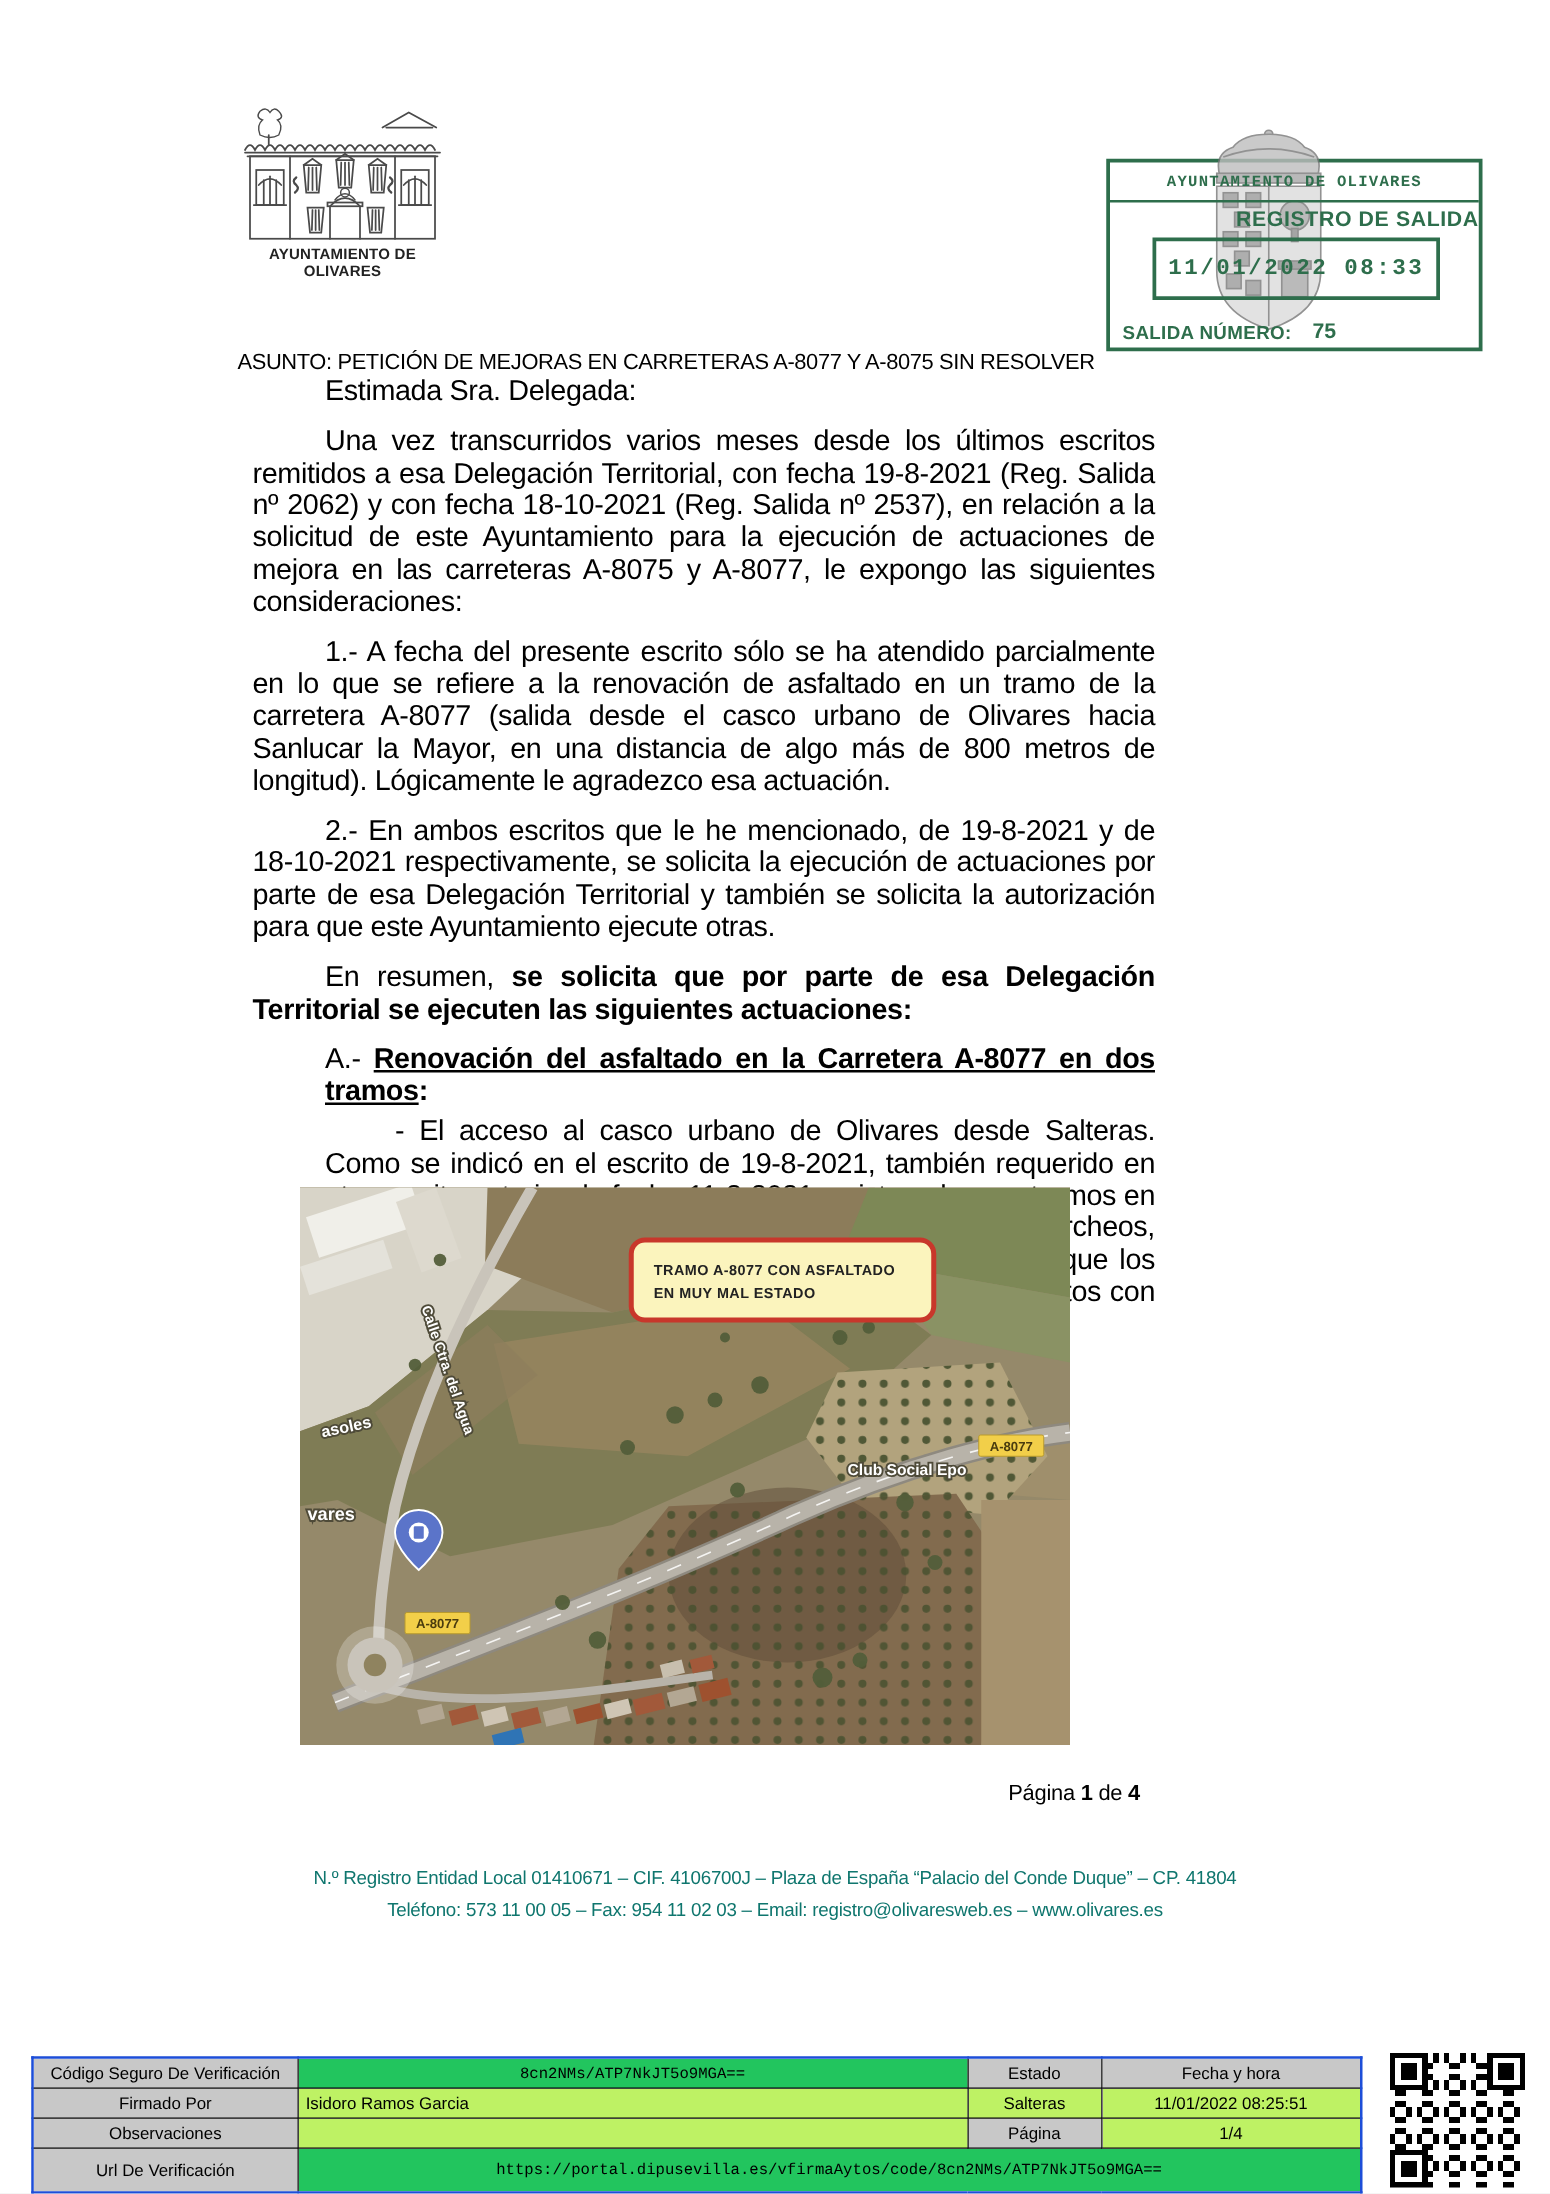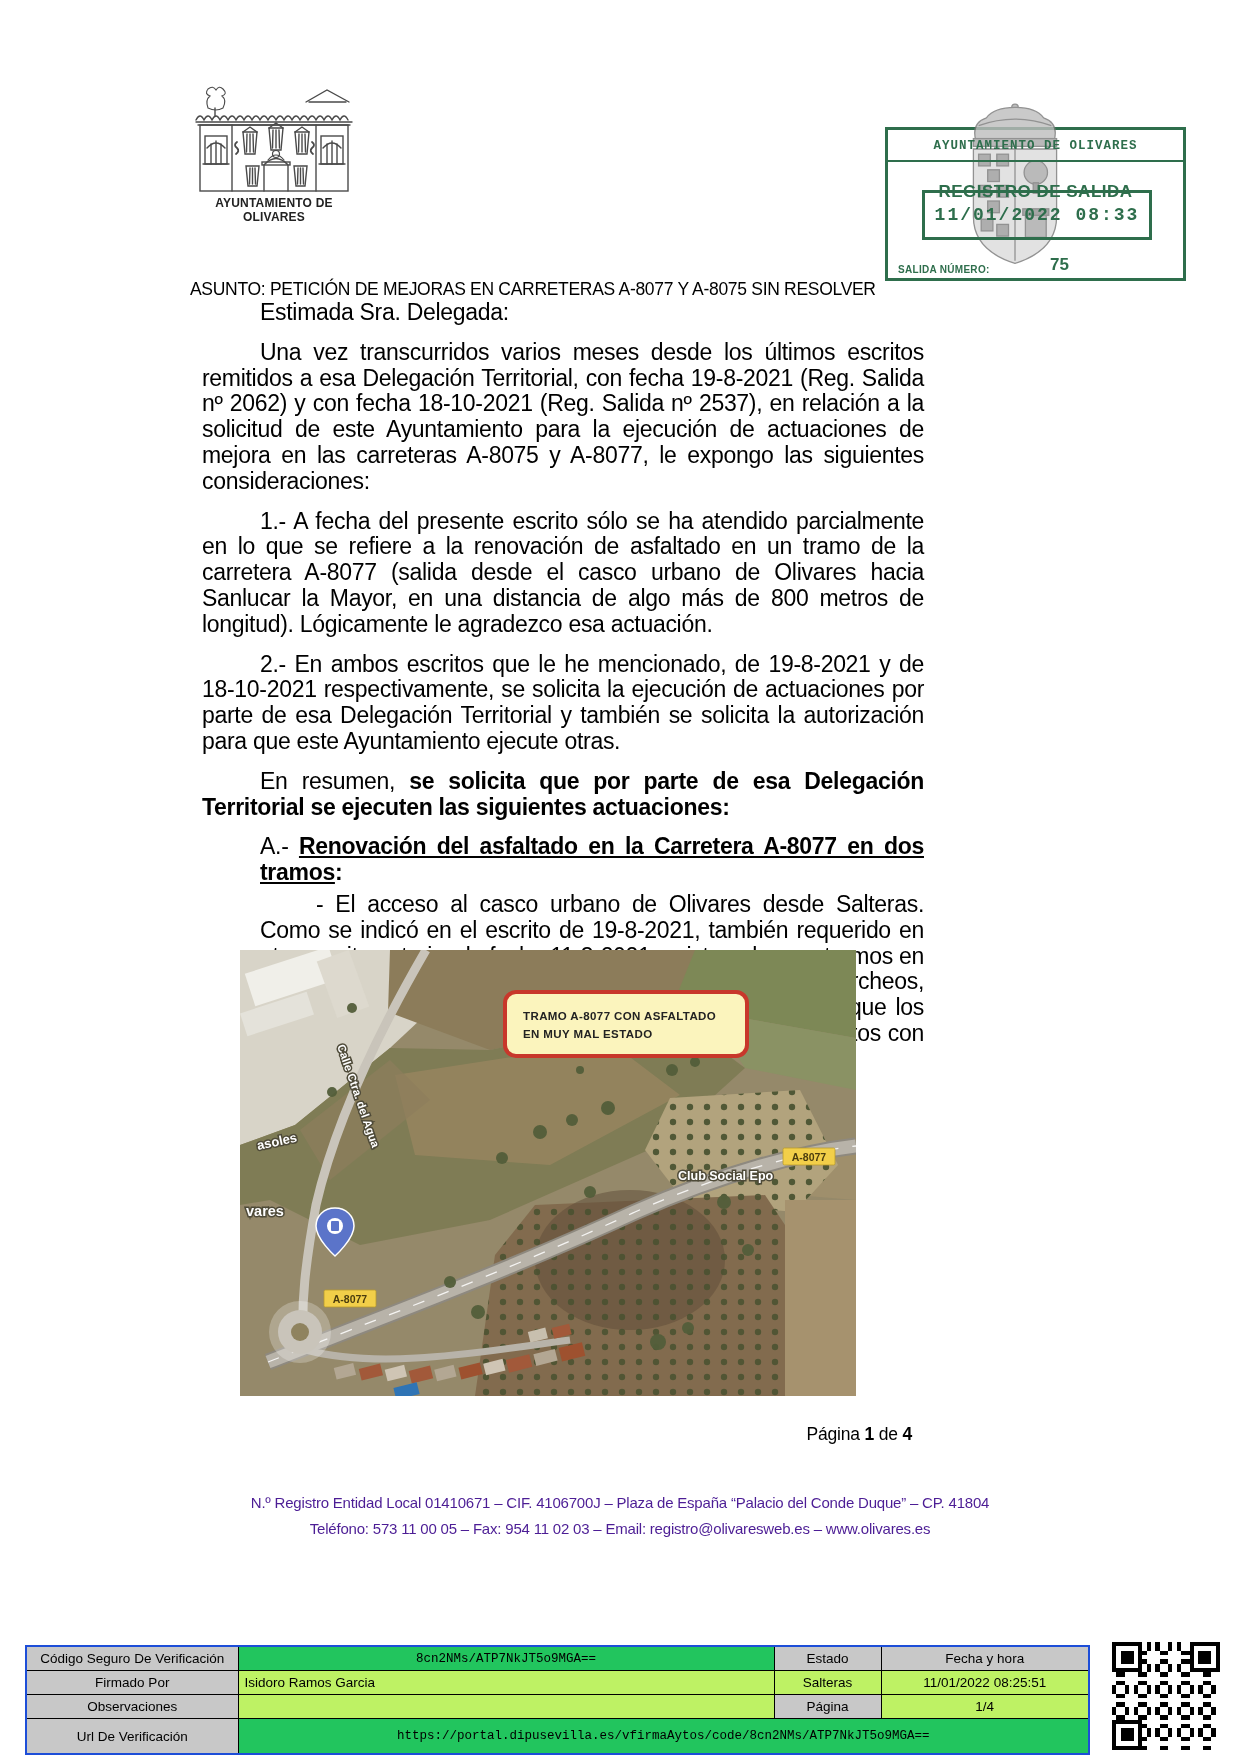--- a/index.html
+++ b/index.html
@@ -11,47 +11,47 @@
   .logo svg{display:block;margin:0 auto;}
   .logo-caption{font-size:12px;font-weight:bold;color:#222;margin-top:2px;letter-spacing:.2px;}
 
   
   .stamp{position:absolute;left:885px;top:127px;width:295px;height:148px;
          border:3px solid #2e6e4c;color:#2e6e4c;z-index:5;background:transparent;}
   .stamp .arms{position:absolute;left:62px;top:-28px;width:130px;height:172px;opacity:.8;z-index:0;}
   .stamp .org{position:relative;z-index:1;font-family:"Liberation Mono",monospace;font-weight:bold;
               font-size:12.5px;text-align:center;margin-top:9px;letter-spacing:1px;}
   .stamp .divider{position:relative;z-index:1;border-top:2px solid #2e6e4c;margin-top:7px;}
-  .stamp .reg{position:relative;z-index:1;font-size:17px;font-weight:bold;text-align:center;
-              margin-top:20px;letter-spacing:.5px;}
+  .stamp .reg{position:relative;z-index:1;font-size:17px;font-weight:bold;text-align:right;
+              margin-top:4px;letter-spacing:.5px;}
   .stamp .datebox{position:absolute;z-index:1;left:34px;top:60px;width:224px;height:44px;
               border:3px solid #2e6e4c;display:flex;align-items:center;justify-content:center;
               font-family:"Liberation Mono",monospace;font-weight:bold;font-size:18px;letter-spacing:2px;}
-  .stamp .salida-label{position:absolute;z-index:1;left:10px;bottom:3px;font-weight:bold;font-size:10px;letter-spacing:.3px;}
+  .stamp .salida-label{position:absolute;z-index:1;left:10px;bottom:3px;font-weight:bold;font-size:15px;letter-spacing:.3px;}
   .stamp .salida-num{position:absolute;z-index:1;left:162px;bottom:3px;font-weight:bold;font-size:17px;}
 
   
   .subject{position:absolute;left:190px;top:279px;width:745px;font-size:17.5px;letter-spacing:-.3px;white-space:nowrap;}
   .letter-body{position:absolute;left:190px;top:300px;width:722px;font-size:23px;line-height:25.8px;
                text-align:justify;letter-spacing:-.3px;margin-left:12px;}
   .letter-body p{margin:0 0 14px 0;text-indent:58px;}
   .letter-body p.sectionA{margin:0 0 6px 58px;text-indent:0;}
   .letter-body p.subpara{margin-left:58px;text-indent:56px;}
   .bold{font-weight:bold;}
   .title-underline{font-weight:bold;text-decoration:underline;}
 
   
   .map{position:absolute;left:240px;top:950px;width:616px;height:446px;background:#95896a;overflow:hidden;}
   .maplabel{font-family:"Liberation Sans",sans-serif;font-weight:bold;fill:#ffffff;
             stroke:#4e4a38;stroke-width:3px;paint-order:stroke;}
 
   
   .pagina{position:absolute;left:190px;top:1424px;width:722px;text-align:right;font-size:17.5px;letter-spacing:-.2px;}
   .footer{position:absolute;left:0;top:1490px;width:100%;text-align:center;font-size:15px;
-          line-height:26px;letter-spacing:-.2px;color:#4c1d95;}
+          line-height:26px;letter-spacing:-.2px;color:#0f766e;}
 
   
   table.sig{position:absolute;left:25px;top:1645px;width:1063px;border-collapse:collapse;
             font-size:13.5px;border:2px solid #1d4ed8;table-layout:fixed;}
   table.sig td{border:1px solid #000;padding:1px 6px;height:21px;overflow:hidden;white-space:nowrap;}
   td.lbl{background:#c8c8c8;text-align:center;}
   td.val{background:#bef264;}
   .c{text-align:center;}
   td.mono{font-family:"Liberation Mono",monospace;font-size:12.5px;background:#22c55e;text-align:center;}
   tr.tall td{height:32px;}

